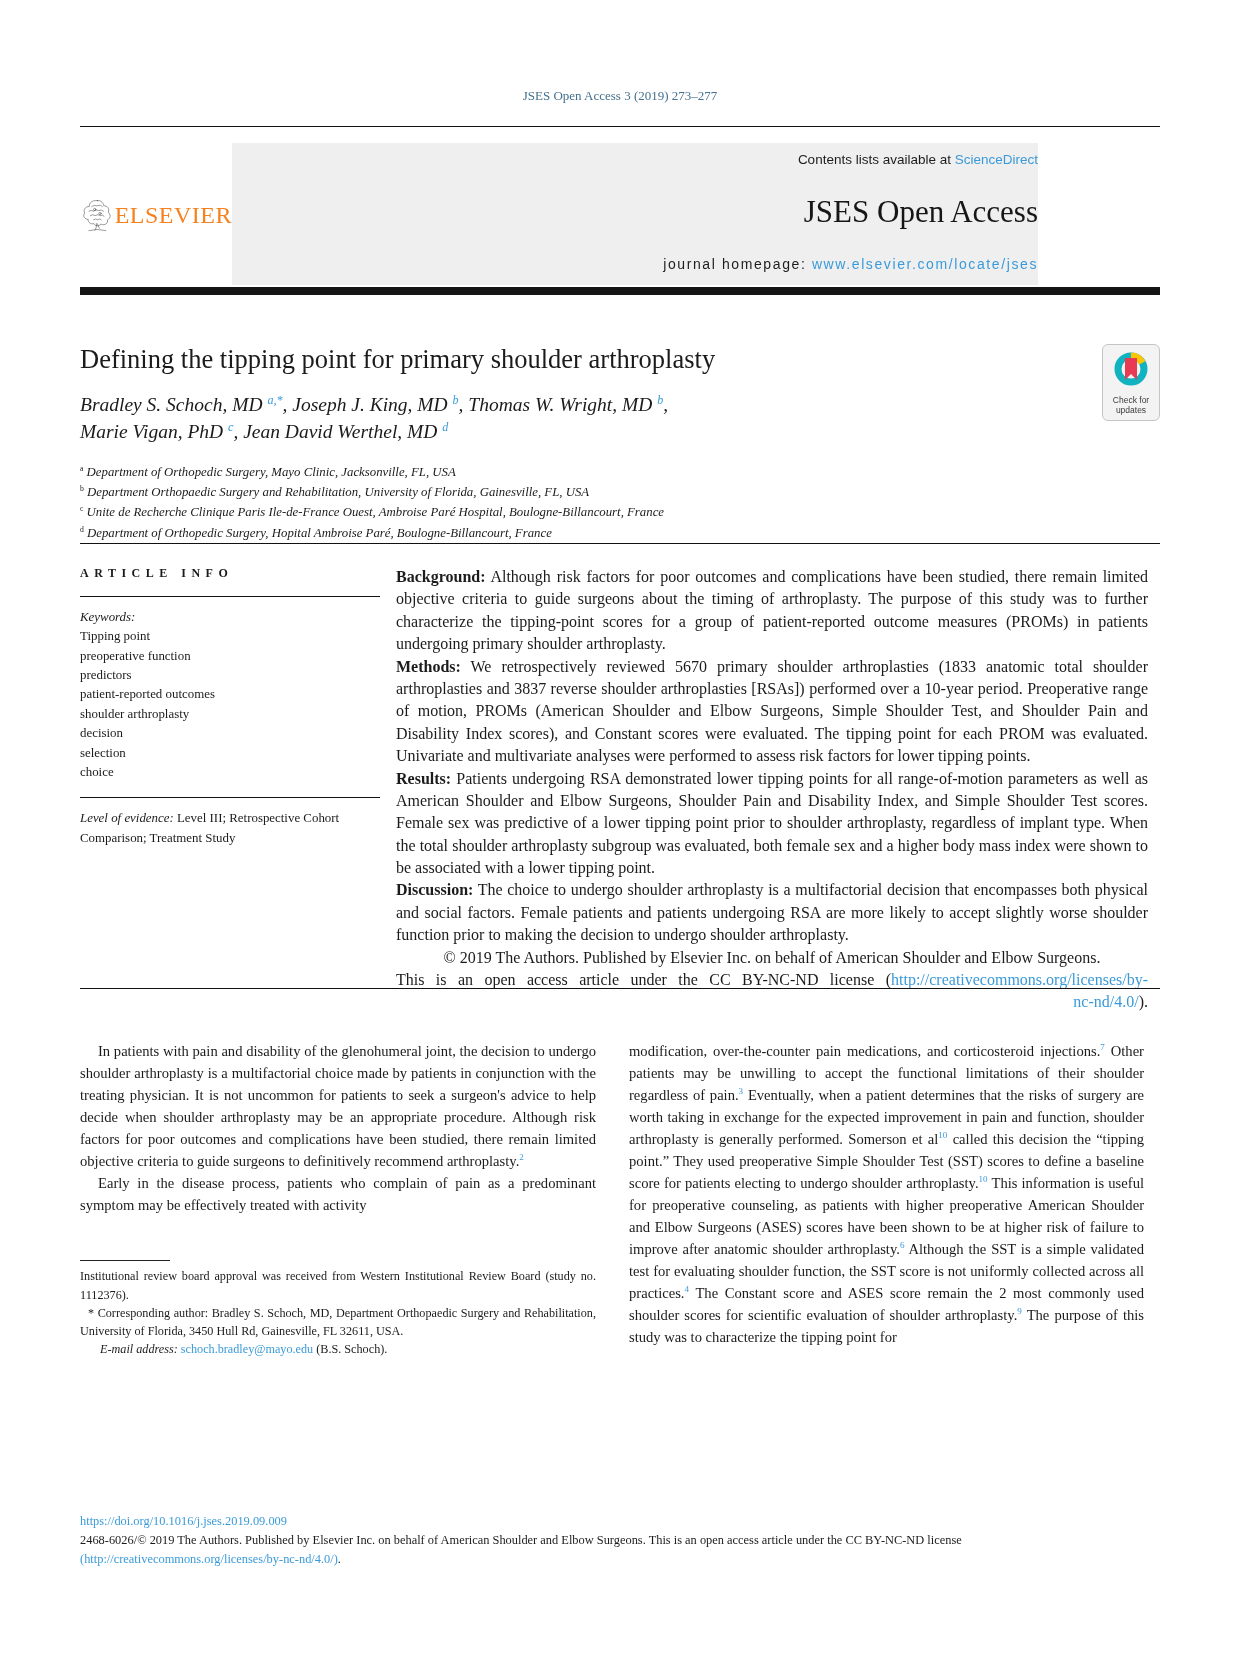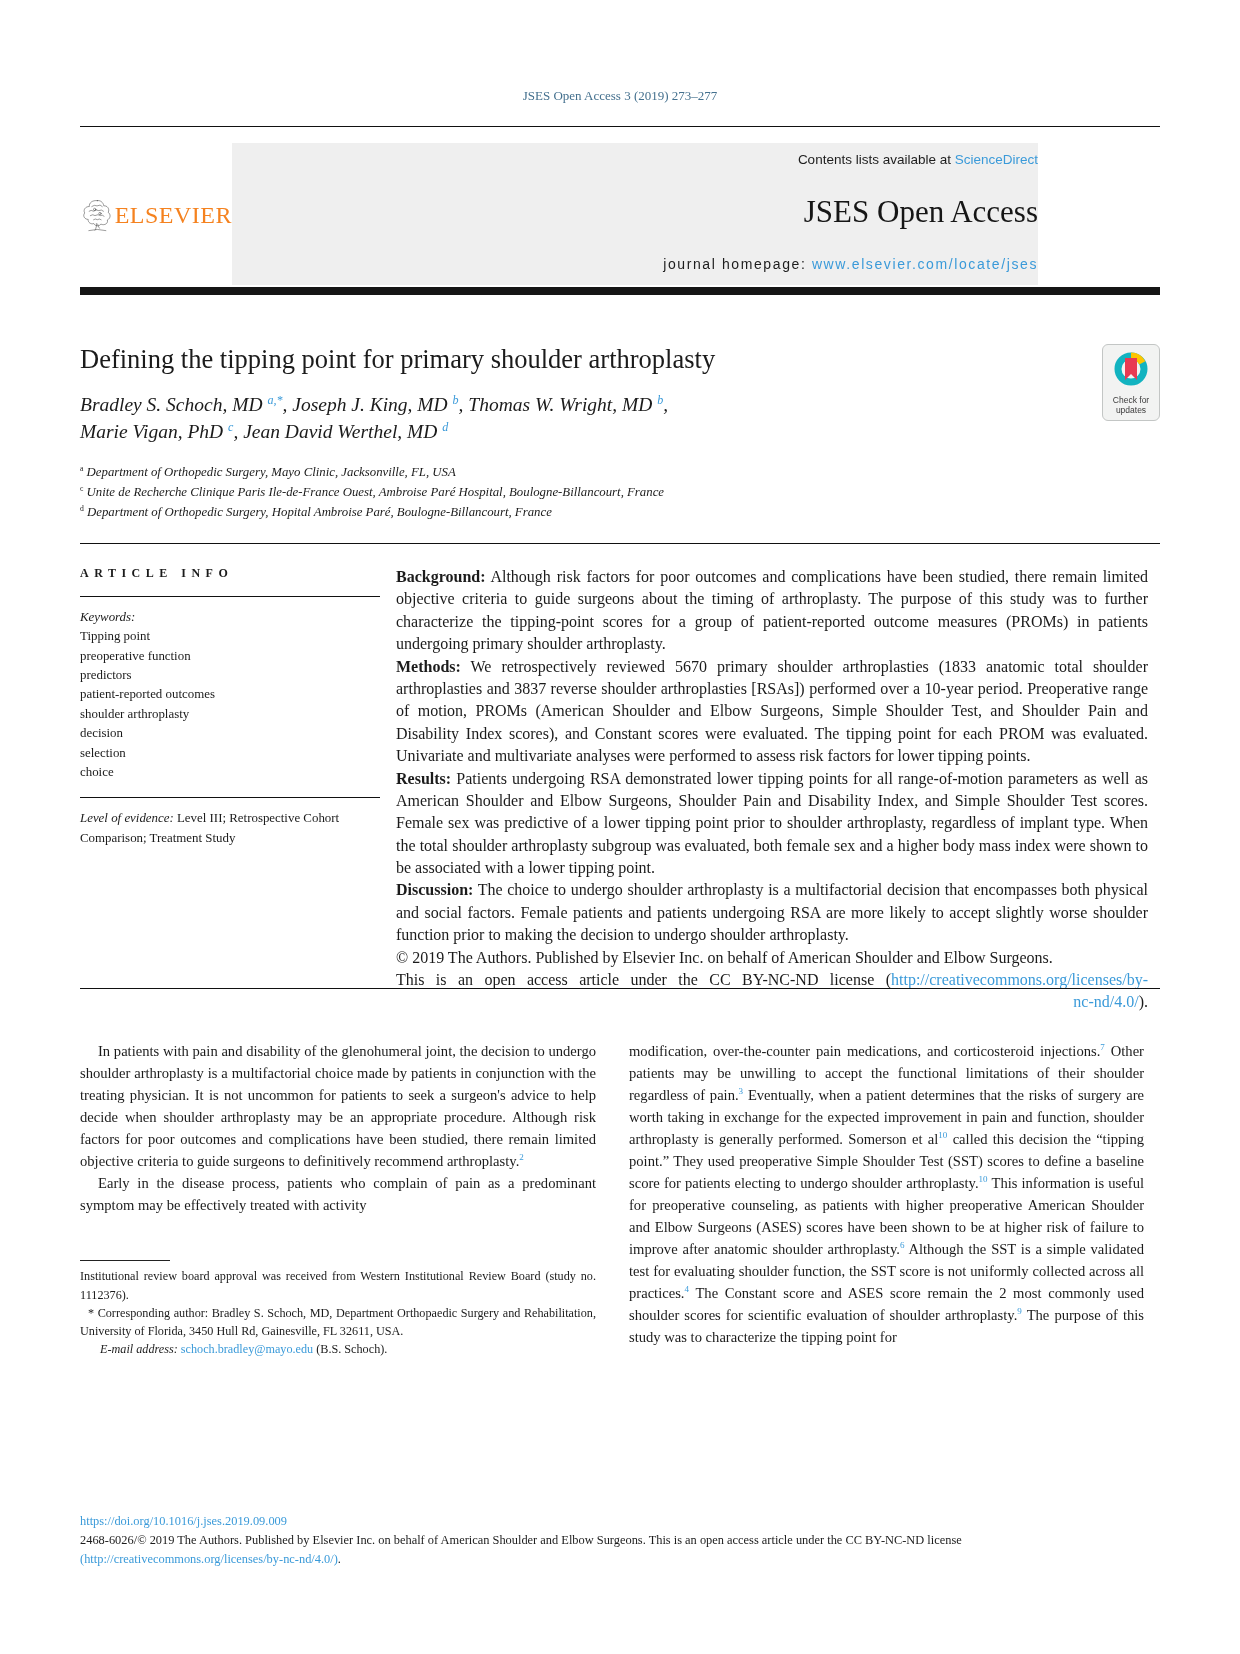--- a/index.html
+++ b/index.html
@@ -43,21 +43,21 @@
   #info-left{top:566px;left:80px;width:300px;}
   .ai-heading{font-size:12px;font-weight:bold;letter-spacing:5.5px;margin:0;}
   .ai-rule{border:0;border-top:1.8px solid #111;margin:15px 0 11px;}
   .kw-label,.ev-label{font-style:italic;}
   .kw-list,.evidence{font-size:12.9px;line-height:1.5;}
 
   
   #abstract{top:566px;left:396px;width:752px;font-size:16px;line-height:1.4;text-align:justify;}
   #abstract p{margin:0;}
   .b{font-weight:bold;}
-  .copyright-line{text-align:left;}
+  .copyright-line{text-align:center;}
   .license-line{text-align:justify;text-align-last:justify;}
   .license-end{text-align:right;}
 
   
   .bodycol{font-size:14.6px;line-height:1.51;text-align:justify;}
   #body-left{top:1040px;left:80px;width:516px;}
   #body-right{top:1040px;left:629px;width:515px;}
   .bodycol p{margin:0;text-indent:18px;}
   #body-right p{text-indent:0;}
 
@@ -127,20 +127,21 @@
     </div>
   </div>
 
   <div id="authors" class="abs">
     <div>Bradley S. Schoch, MD <sup class="ref">a,*</sup>, Joseph J. King, MD <sup class="ref">b</sup>, Thomas W. Wright, MD <sup class="ref">b</sup>,</div>
     <div>Marie Vigan, PhD <sup class="ref">c</sup>, Jean David Werthel, MD <sup class="ref">d</sup></div>
   </div>
 
   <div id="affiliations" class="abs">
     <div><sup class="aff">a</sup><span> Department of Orthopedic Surgery, Mayo Clinic, Jacksonville, FL, USA</span></div>
+    <div><sup class="aff">b</sup><span> Department Orthopaedic Surgery and Rehabilitation, University of Florida, Gainesville, FL, USA</span></div>
     <div><sup class="aff">c</sup><span> Unite de Recherche Clinique Paris Ile-de-France Ouest, Ambroise Paré Hospital, Boulogne-Billancourt, France</span></div>
     <div><sup class="aff">d</sup><span> Department of Orthopedic Surgery, Hopital Ambroise Paré, Boulogne-Billancourt, France</span></div>
   </div>
 
   <hr id="rule2" class="rule abs">
 
   <div id="info-left" style="position:absolute;">
     <p class="ai-heading">ARTICLE INFO</p>
     <hr class="ai-rule">
     <div class="kw-list">

